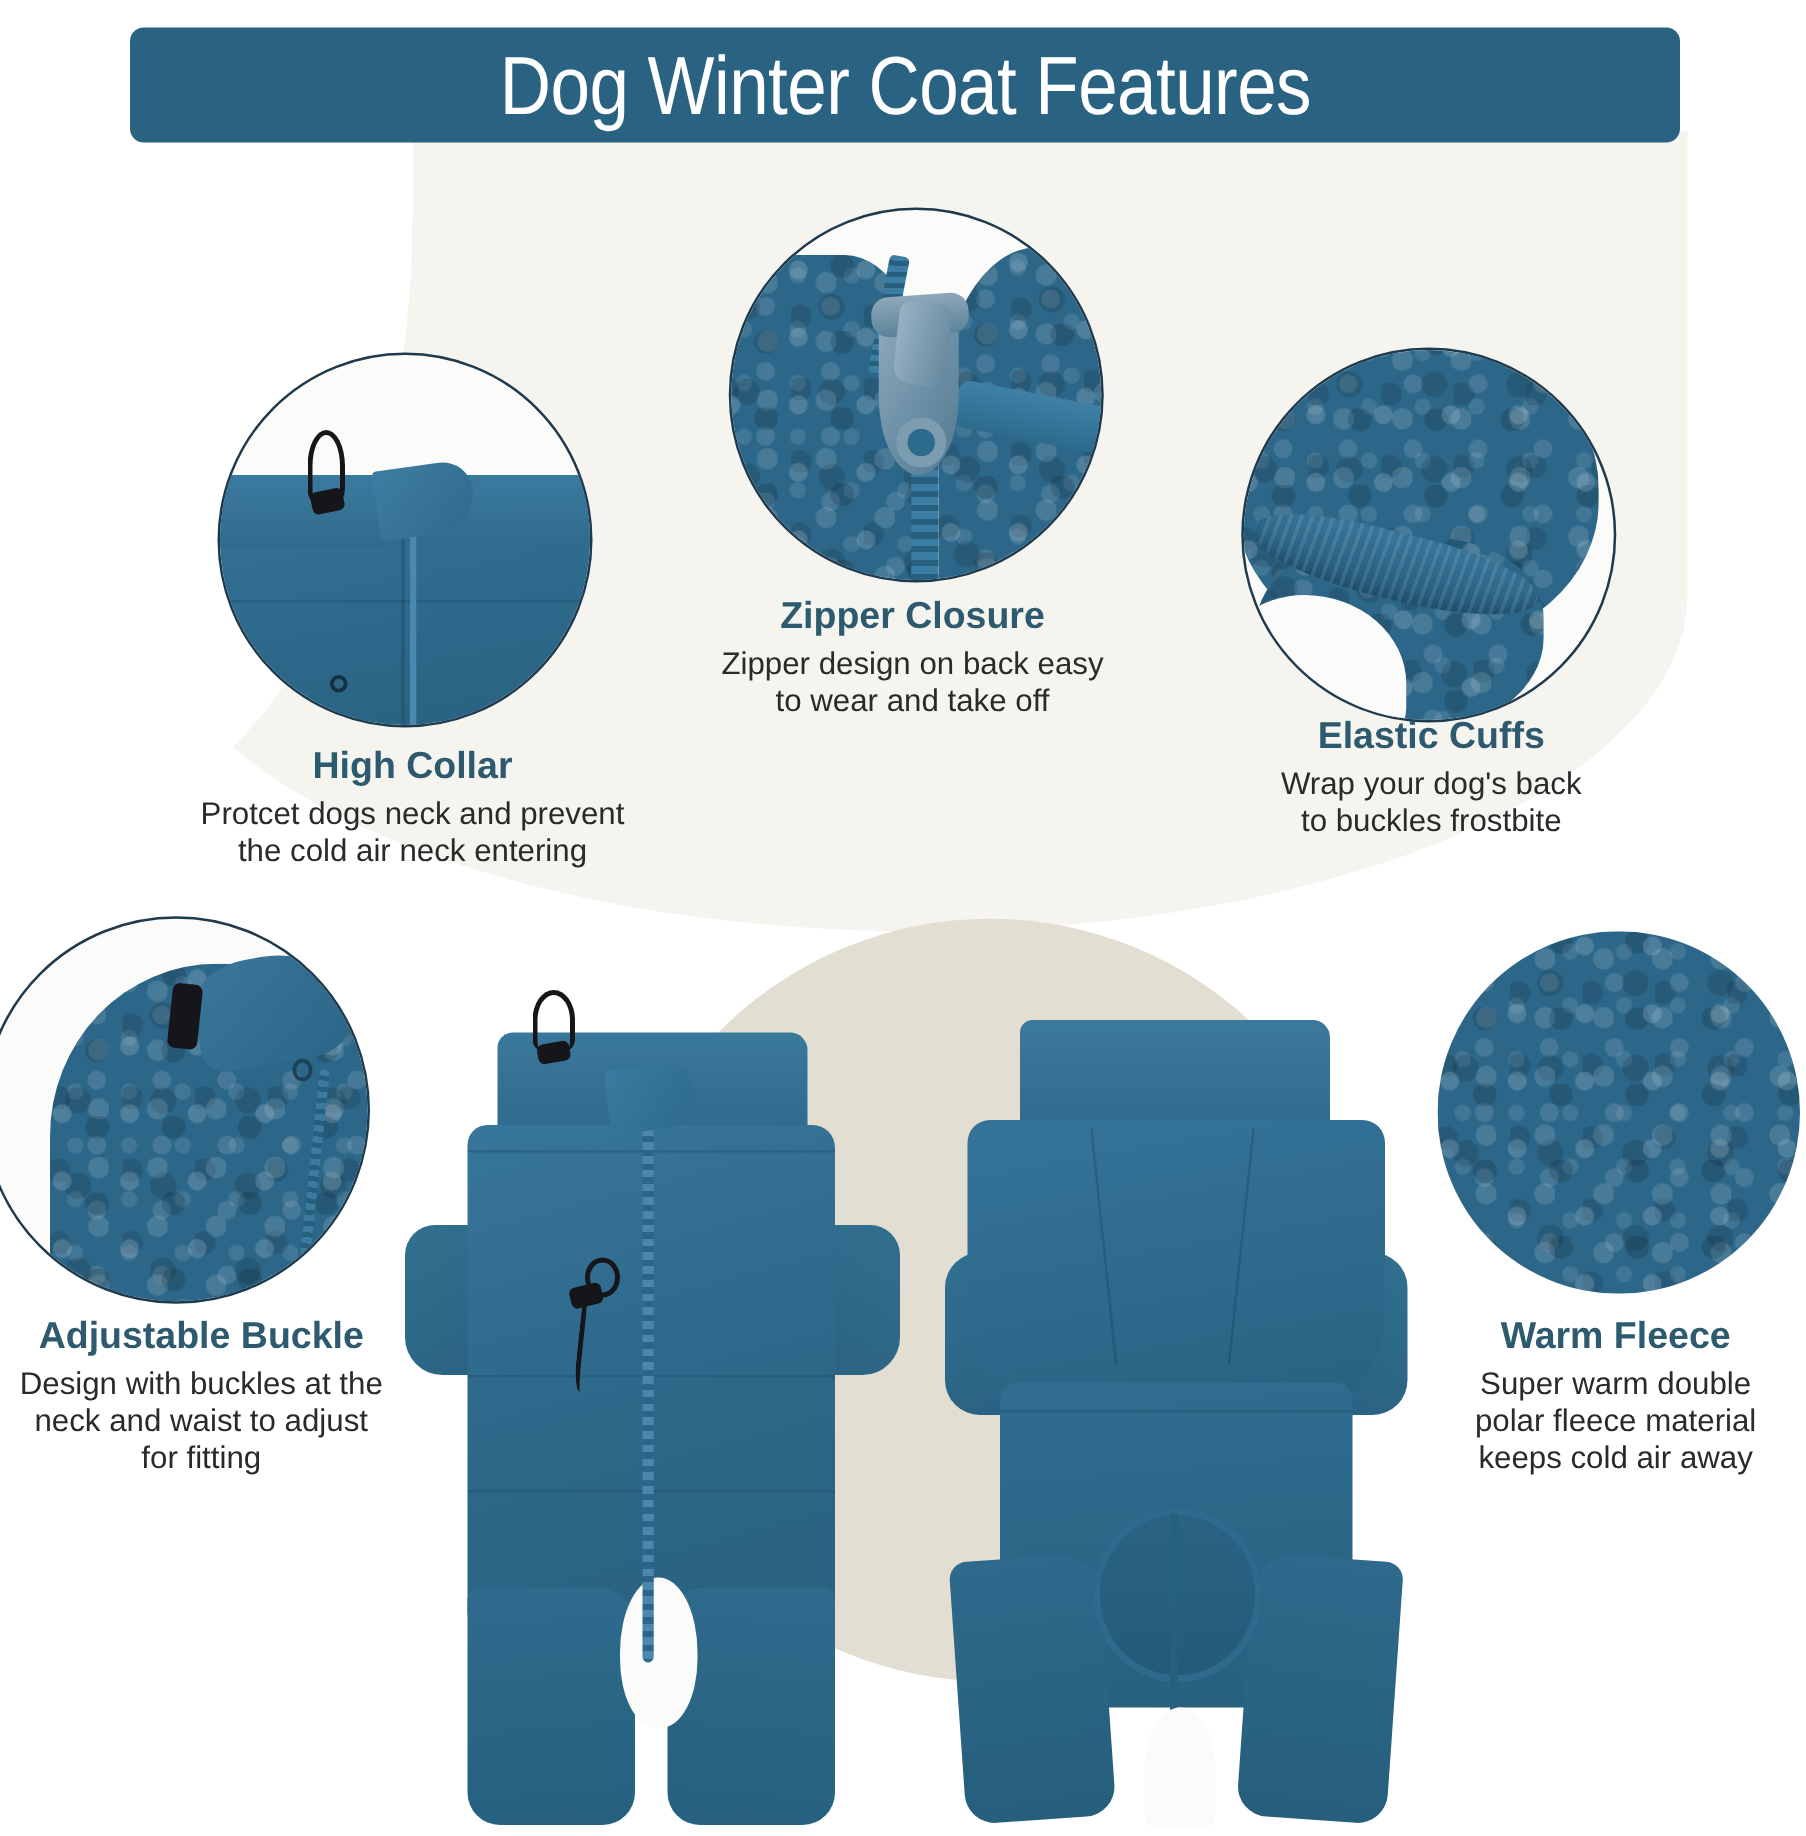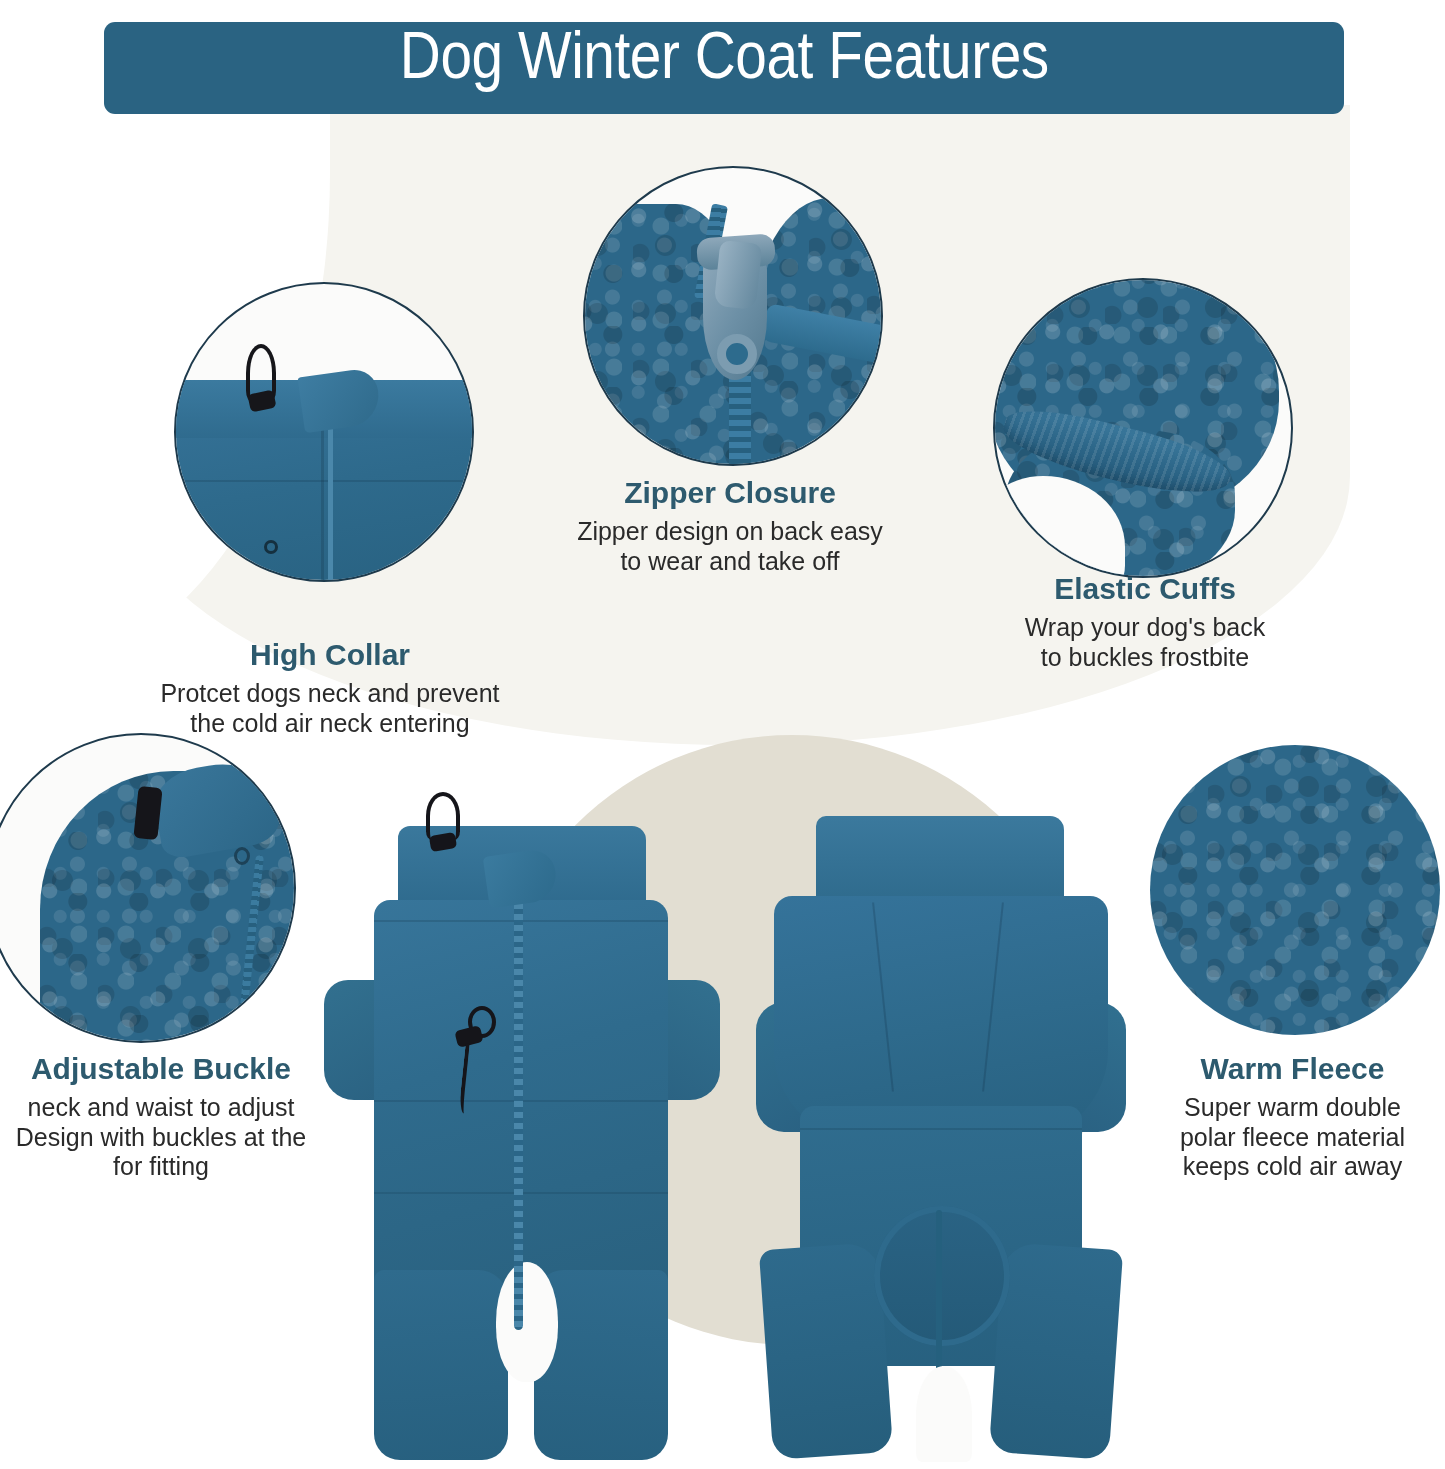--- a/index.html
+++ b/index.html
@@ -56,20 +56,21 @@
   
   .title-banner {
     position: absolute;
     left: 104px;
     top: 22px;
     width: 1240px;
     height: 92px;
     background: #2a6382;
     border-radius: 11px;
     display: flex;
+    align-items: center;
     justify-content: center;
     z-index: 30;
   }
   .title-banner .title-text {
     color: #ffffff;
     font-size: 66px;
     font-weight: 400;
     letter-spacing: -0.5px;
     transform: scaleX(0.86);
     white-space: nowrap;
@@ -463,21 +464,21 @@
     <div class="hc-collar-band"></div>
     <div class="hc-seam"></div>
     <div class="hc-zip-line2"></div>
     <div class="hc-zip-line"></div>
     <div class="hc-flap"></div>
     <div class="hc-cord"></div>
     <div class="hc-toggle"></div>
     <div class="hc-eyelet"></div>
   </div>
 
-  <div class="feature" style="left:105px; top:596px; width:450px;margin-top:42px;">
+  <div class="feature" style="left:105px; top:596px; width:450px;">
     <div class="feature-title">High Collar</div>
     <div class="feature-desc">
       <div>Protcet dogs neck and prevent</div>
       <div>the cold air neck entering</div>
     </div>
   </div>
 
   <div class="photo-circle ring" id="circle-zipper">
     <div class="zc-left fleece"></div>
     <div class="zc-right fleece"></div>
@@ -520,22 +521,22 @@
     <div class="ab-zipline"></div>
     <div class="ab-eyelet"></div>
     <div class="ab-cord-a"></div>
     <div class="ab-cord-b"></div>
     <div class="ab-toggle"></div>
   </div>
 
   <div class="feature" style="left:0px; top:1052px; width:322px;">
     <div class="feature-title">Adjustable Buckle</div>
     <div class="feature-desc">
+      <div>Design with buckles at the</div>
       <div>neck and waist to adjust</div>
-      <div>Design with buckles at the</div>
       <div>for fitting</div>
     </div>
   </div>
 
   <div class="photo-circle fleece" id="circle-fleece"></div>
 
   <div class="feature" style="left:1140px; top:1052px; width:305px;">
     <div class="feature-title">Warm Fleece</div>
     <div class="feature-desc">
       <div>Super warm double</div>

